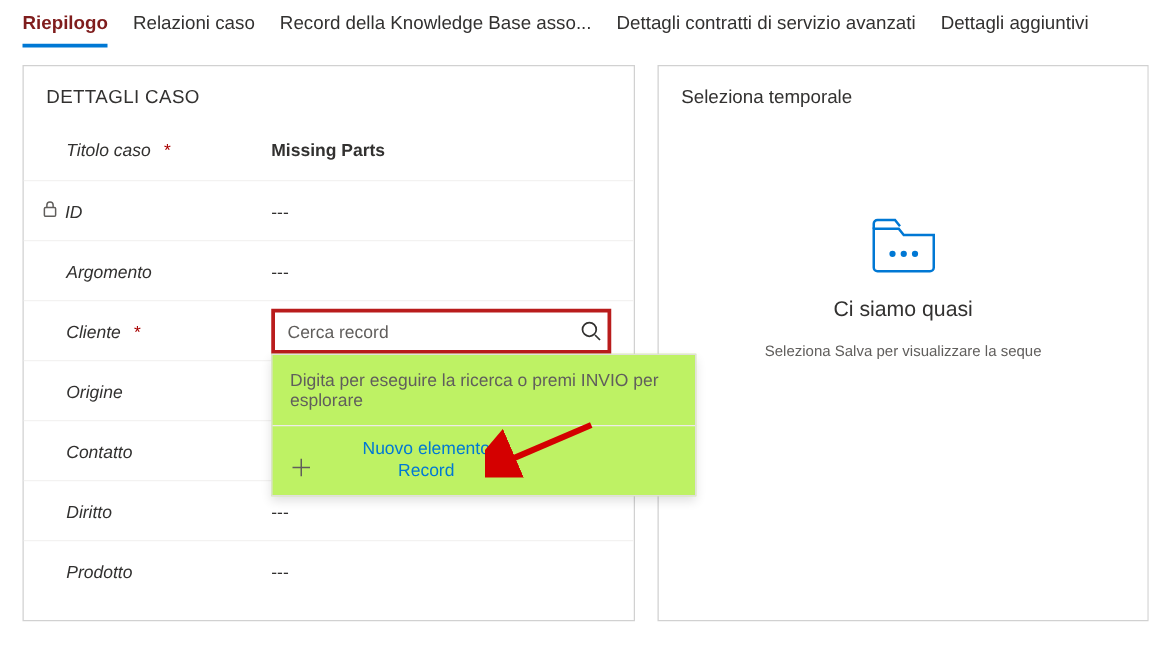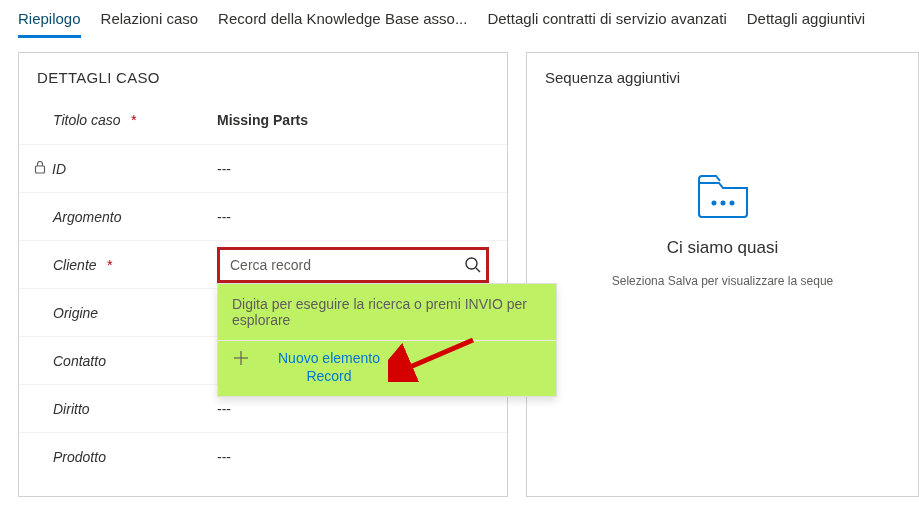--- a/index.html
+++ b/index.html
@@ -20,22 +20,22 @@
   }
   .tab {
     padding: 6px 0 8px 0;
     font-size: 15px;
     color: #323130;
     cursor: pointer;
     border-bottom: 3px solid transparent;
     white-space: nowrap;
   }
   .tab.active {
-    color: #0c4a6e;
-    font-weight: 400;
+    color: #7f1d1d;
+    font-weight: 700;
     border-bottom-color: #0078d4;
   }
   .content {
     display: flex;
     gap: 18px;
     padding: 14px 0 14px 18px;
   }
   .panel {
     border: 1px solid #d1d1d1;
     background: #ffffff;
@@ -135,23 +135,23 @@
     z-index: 10;
   }
   .flyout-hint {
     padding: 12px 14px;
     font-size: 14px;
     color: #605e5c;
     border-bottom: 1px solid #edebe9;
   }
   .flyout-action {
     display: flex;
-    align-items: flex-start;
+    align-items: flex-end;
     padding: 8px 14px 10px 14px;
-    gap: 28px;
+    gap: 40px;
     cursor: pointer;
   }
   .plus-icon {
     width: 18px;
     height: 18px;
     color: #605e5c;
     flex-shrink: 0;
   }
   .flyout-action-text {
     color: #0078d4;
@@ -298,21 +298,21 @@
         <div class="field-label-wrap" style="padding-left:16px;">
           <span class="field-label">Prodotto</span>
         </div>
         <div class="field-value empty">---</div>
       </div>
 
     </div>
   </div>
 
   <div class="panel panel-right">
-    <div class="panel-title-right">Sequenza aggiuntivi</div>
+    <div class="panel-title-right">Seleziona temporale</div>
     <div class="tl-empty">
       <span>
         <svg class="folder-icon" viewBox="0 0 56 46" fill="none" stroke="#0078d4" stroke-width="2">
           <path d="M4 10 h20 l4 5 h24 v26 a3 3 0 0 1 -3 3 H7 a3 3 0 0 1 -3 -3 Z"></path>
           <path d="M4 10 V6 a3 3 0 0 1 3 -3 h14 l4 5"></path>
           <circle cx="19" cy="30" r="1.5" fill="#0078d4"></circle>
           <circle cx="28" cy="30" r="1.5" fill="#0078d4"></circle>
           <circle cx="37" cy="30" r="1.5" fill="#0078d4"></circle>
         </svg>
       </span>

